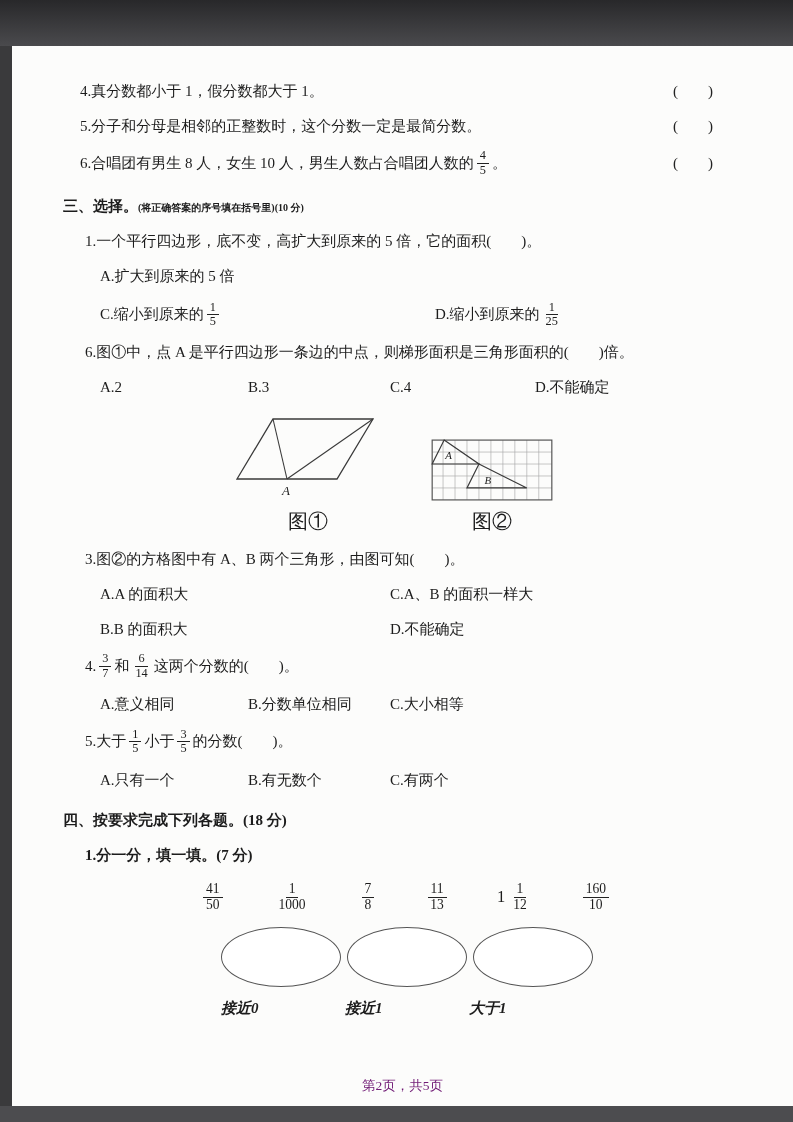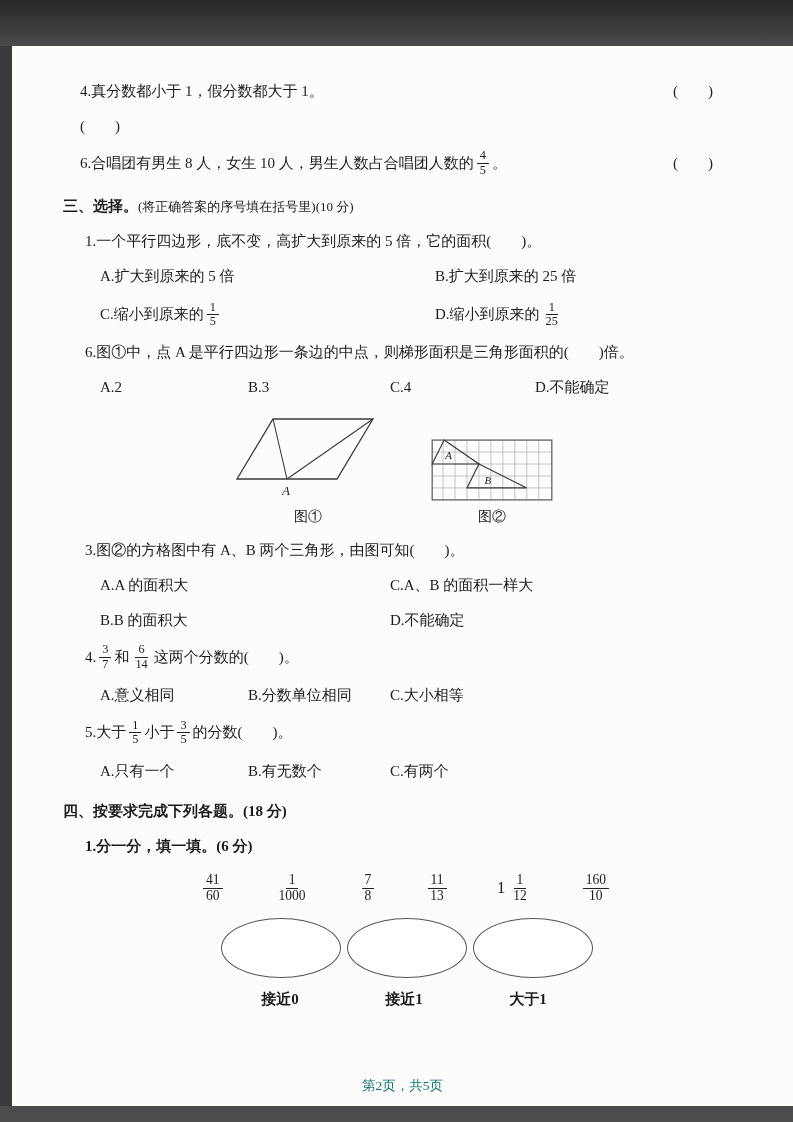--- a/index.html
+++ b/index.html
@@ -19,59 +19,60 @@
   .bracket{white-space:pre;color:#222;}
   
   .frac{display:inline-flex;flex-direction:column;align-items:center;vertical-align:-0.6em;
     line-height:1.1;font-size:0.82em;margin:0 3px;}
   .frac .fnum{padding:0 3px;border-bottom:1.3px solid #222;}
   .frac .fden{padding:0 3px;}
   .mixed{display:inline-flex;align-items:center;}
   .mixed .whole{margin-right:2px;}
   
   .section-header{margin:18px 0 6px 0;font-weight:bold;}
-  .section-header .sec-sub{font-weight:normal;font-size:13px;}
+  .section-header .sec-sub{font-weight:bold;font-size:10px;}
   .question{margin:12px 0 8px 22px;display:flex;align-items:center;flex-wrap:wrap;}
   .opts-row{margin:13px 0 10px 37px;display:grid;}
   .g2-wide{grid-template-columns:335px 1fr;}
   .g2-mid{grid-template-columns:290px 1fr;row-gap:12px;}
   .g4{grid-template-columns:148px 142px 145px 1fr;}
   .g3{grid-template-columns:148px 142px 1fr;text-align:center;}
   .opt{display:inline-flex;align-items:center;}
   
   .figures{display:flex;align-items:flex-end;gap:48px;margin:14px 0 6px 170px;}
   .figure{display:flex;flex-direction:column;align-items:center;}
-  .fig-caption{font-size:14px;margin-top:5px;}
+  .fig-caption{font-size:20px;margin-top:5px;}
   
   .frac-row{display:flex;justify-content:space-between;align-items:center;
     width:412px;margin:16px 0 14px 137px;font-size:16.5px;}
   .ovals{display:flex;gap:6px;margin:8px 0 0 158px;}
   .oval{width:118px;height:58px;border:1.2px solid #555;border-radius:50%;background:#fff;}
   .bin-labels{display:flex;gap:6px;margin:10px 0 0 158px;}
-  .bin-label{width:118px;text-align:center;font-weight:600;font-size:15px;}
+  .bin-label{width:118px;text-align:left;font-weight:600;font-size:15px;font-style:italic;}
   
   .footer{position:absolute;left:0;bottom:10px;width:100%;text-align:center;
-    font-size:13.5px;color:#0f766e;}
+    font-size:13.5px;color:#701a75;}
   svg text{font-family:"Liberation Serif","DejaVu Serif",serif;}
 </style>
 </head>
 <body>
 
 <div class="page">
   <div class="band-top"></div>
   <div class="band-left"></div>
   <div class="band-bottom"></div>
 
   <div class="paper">
 
     <div class="judge-item">
       <span class="q-text">4.真分数都小于 1，假分数都大于 1。</span>
       <span class="bracket">(　　)</span>
     </div>
     <div class="judge-item">
+      <span class="q-text">5.分子和分母是相邻的正整数时，这个分数一定是最简分数。</span>
       <span class="bracket">(　　)</span>
     </div>
     <div class="judge-item">
       <span class="q-text">
         <span>6.合唱团有男生 8 人，女生 10 人，男生人数占合唱团人数的</span>
         <span class="frac">
             <span class="fnum">4</span>
             <span class="fden">5</span>
           </span>
         <span>。</span>
@@ -79,21 +80,20 @@
       <span class="bracket">(　　)</span>
     </div>
 
     <div class="section-header">
       <span class="sec-title">三、选择。</span><span class="sec-sub">(将正确答案的序号填在括号里)(10 分)</span>
     </div>
 
     <div class="question">1.一个平行四边形，底不变，高扩大到原来的 5 倍，它的面积(　　)。</div>
     <div class="opts-row g2-wide">
       <span class="opt">A.扩大到原来的 5 倍</span>
-      <span class="opt">B.扩大到原来的 25 倍</span>
     </div>
     <div class="opts-row g2-wide">
       <span class="opt">
         <span>C.缩小到原来的</span>
         <span class="frac">
             <span class="fnum">1</span>
             <span class="fden">5</span>
           </span>
       </span>
       <span class="opt">
@@ -192,26 +192,26 @@
     </div>
     <div class="opts-row g3">
       <span class="opt">A.只有一个</span>
       <span class="opt">B.有无数个</span>
       <span class="opt">C.有两个</span>
     </div>
 
     <div class="section-header">
       <span class="sec-title">四、按要求完成下列各题。(18 分)</span>
     </div>
-    <div class="question" style="font-weight:600;">1.分一分，填一填。(6 分)</div>
+    <div class="question" style="font-weight:600;">1.分一分，填一填。(7 分)</div>
 
     <div class="frac-row">
       <span class="frac">
           <span class="fnum">41</span>
-          <span class="fden">60</span>
+          <span class="fden">50</span>
         </span>
       <span class="frac">
           <span class="fnum">1</span>
           <span class="fden">1000</span>
         </span>
       <span class="frac">
           <span class="fnum">7</span>
           <span class="fden">8</span>
         </span>
       <span class="frac">

